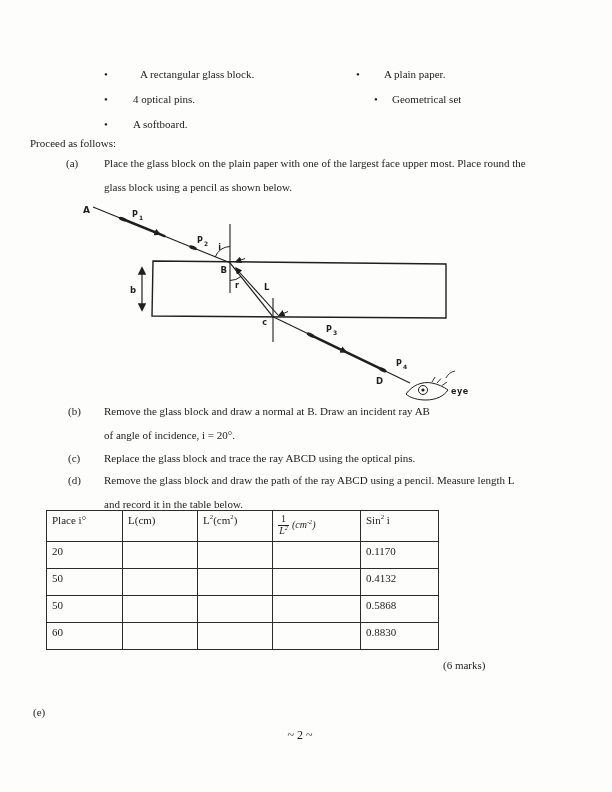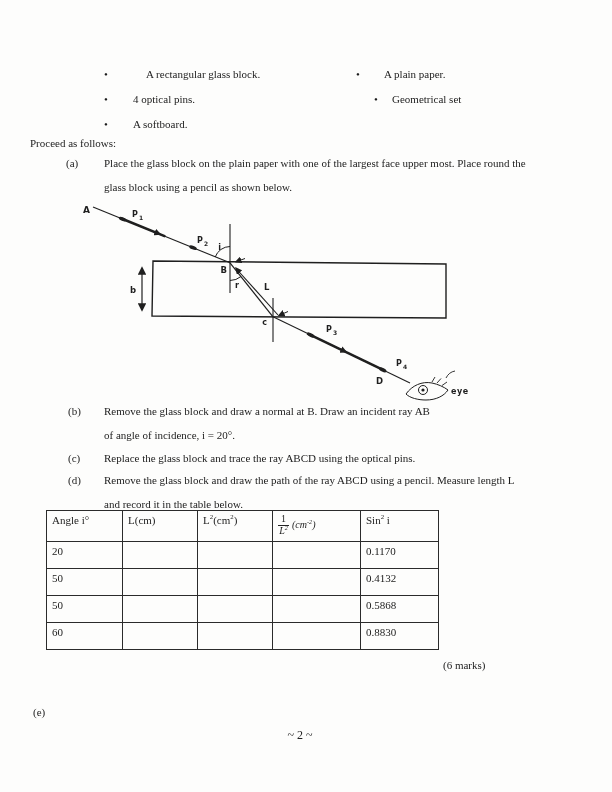--- a/index.html
+++ b/index.html
@@ -24,21 +24,21 @@
   
   svg text{font-family:"DejaVu Sans",sans-serif;fill:#1f1f1f;font-weight:bold;}
   svg .stroke{stroke:#1f1f1f;fill:none;}
 </style>
 </head>
 <body>
 
 <div class="page">
 
   <div class="abs" style="left:104px;top:68px;"><span class="bullet">•</span></div>
-  <div class="abs" style="left:146px;top:68px;">A rectangular glass block.</div>
+  <div class="abs" style="left:140px;top:68px;">A rectangular glass block.</div>
   <div class="abs" style="left:104px;top:93px;"><span class="bullet">•</span></div>
   <div class="abs" style="left:133px;top:93px;">4 optical pins.</div>
   <div class="abs" style="left:104px;top:118px;"><span class="bullet">•</span></div>
   <div class="abs" style="left:133px;top:118px;">A softboard.</div>
 
   <div class="abs" style="left:356px;top:68px;"><span class="bullet">•</span></div>
   <div class="abs" style="left:384px;top:68px;">A plain paper.</div>
   <div class="abs" style="left:374px;top:93px;"><span class="bullet">•</span></div>
   <div class="abs" style="left:392px;top:93px;">Geometrical set</div>
 
@@ -135,21 +135,21 @@
   <table class="exp">
     <colgroup>
       <col style="width:76px">
         <col style="width:75px">
         <col style="width:75px">
         <col style="width:88px">
         <col style="width:78px">
     </colgroup>
     <tbody>
         <tr class="hdr">
-      <td><span>Angle i°</span></td>
+      <td><span>Place i°</span></td>
       <td><span>L(cm)</span></td>
       <td><span>L</span><sup>2</sup><span>(cm</span><sup>2</sup><span>)</span></td>
       <td>
         <span class="frac"><span class="num">1</span><span class="den"><span>L</span><sup>2</sup></span></span><span class="unit"><span>(cm</span><sup>-2</sup><span>)</span></span>
       </td>
       <td><span>Sin</span><sup>2</sup><span> i</span></td>
     </tr>
     <tr class="data">
       <td>20</td>
       <td></td>

